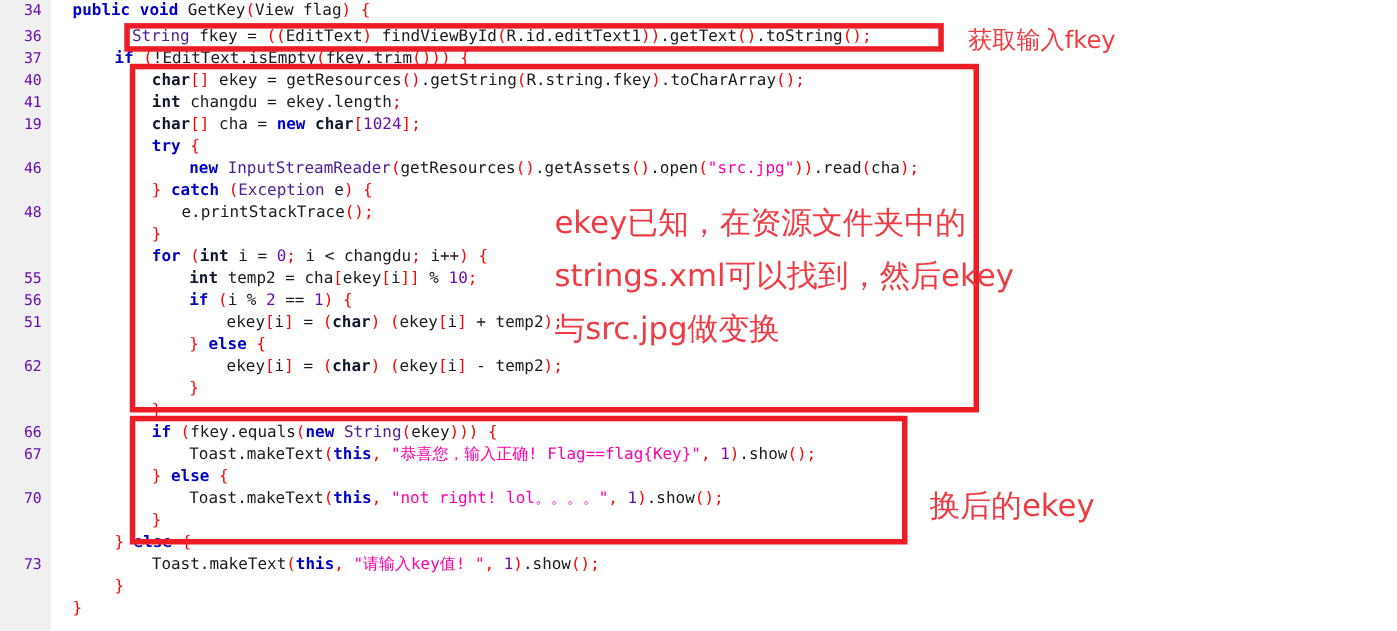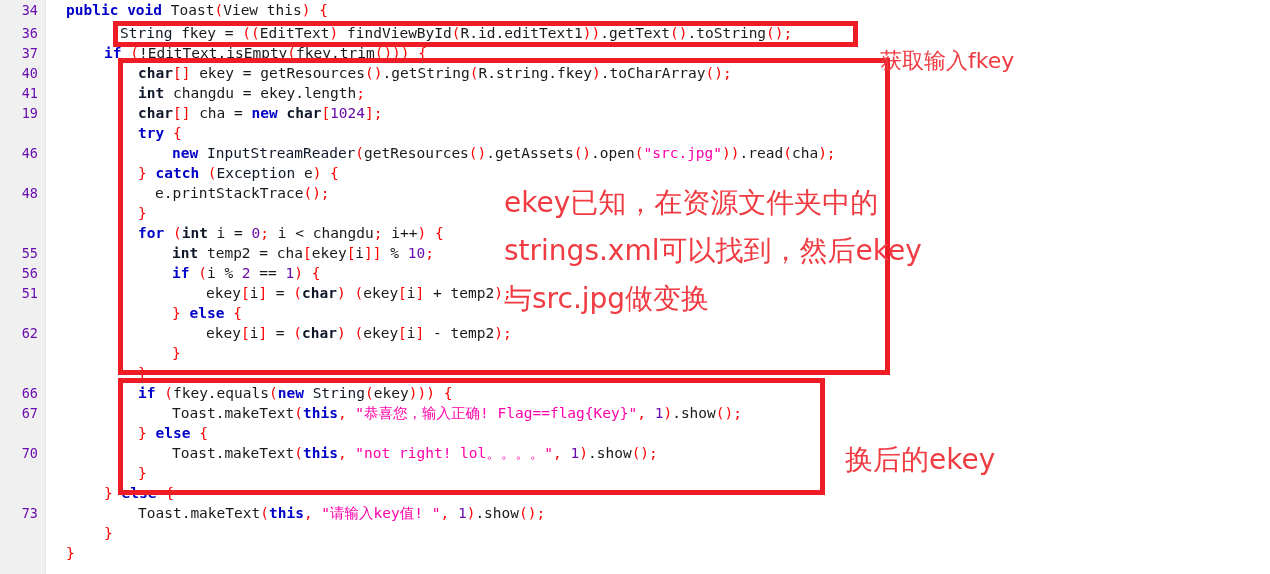--- a/index.html
+++ b/index.html
@@ -62,21 +62,21 @@
     position: absolute;
     left: 60px; top: 0;
     white-space: pre;
     color: #1a1a1a;
   }
 
   
   .kw   { color: #0000c8; font-weight: bold; }   
   .typ  { color: #0f172a; font-weight: bold; }   
   .pun  { color: #ff0000; }                      
-  .cls  { color: #0f172a; }                      
+  .cls  { color: #4c1d95; }                      
   .str  { color: #ff00aa; }                      
   .num  { color: #6a0dad; }                      
   .pl   { color: #1a1a1a; }
 
   
   .redbox {
     position: absolute;
     border: 5px solid #ee1c25;
     background: transparent;
   }
@@ -98,21 +98,21 @@
 
 <div id="editor">
 
   <div id="gutter"></div>
   <div id="gutter-edge"></div>
 
   <div id="code">
 
     <div class="line" style="top:0px">
       <span class="lineno">34</span>
-      <span class="ltext" style="left:66px"><span class="kw">public</span> <span class="kw">void</span> <span class="pl">Toast</span><span class="pun">(</span><span class="pl">View this</span><span class="pun">)</span> <span class="pun">{</span></span>
+      <span class="ltext" style="left:66px"><span class="kw">public</span> <span class="kw">void</span> <span class="pl">GetKey</span><span class="pun">(</span><span class="pl">View flag</span><span class="pun">)</span> <span class="pun">{</span></span>
     </div>
 
     <div class="line" style="top:23px">
       <span class="lineno">36</span>
       <span class="ltext" style="left:120px"><span class="cls">String</span> <span class="pl">fkey</span> <span class="pl">=</span> <span class="pun">((</span><span class="pl">EditText</span><span class="pun">)</span> <span class="pl">findViewById</span><span class="pun">(</span><span class="pl">R.id.editText1</span><span class="pun">))</span><span class="pl">.getText</span><span class="pun">()</span><span class="pl">.toString</span><span class="pun">();</span></span>
     </div>
 
     <div class="line" style="top:43px">
       <span class="lineno">37</span>
       <span class="ltext" style="left:104px"><span class="kw">if</span> <span class="pun">(</span><span class="pl">!EditText.isEmpty</span><span class="pun">(</span><span class="pl">fkey.trim</span><span class="pun">()))</span> <span class="pun">{</span></span>
@@ -143,21 +143,21 @@
       <span class="ltext" style="left:172px"><span class="kw">new</span> <span class="cls">InputStreamReader</span><span class="pun">(</span><span class="pl">getResources</span><span class="pun">()</span><span class="pl">.getAssets</span><span class="pun">()</span><span class="pl">.open</span><span class="pun">(</span><span class="str">"src.jpg"</span><span class="pun">))</span><span class="pl">.read</span><span class="pun">(</span><span class="pl">cha</span><span class="pun">);</span></span>
     </div>
 
     <div class="line" style="top:163px">
       <span class="lineno"></span>
       <span class="ltext" style="left:138px"><span class="pun">}</span> <span class="kw">catch</span> <span class="pun">(</span><span class="cls">Exception</span> <span class="pl">e</span><span class="pun">)</span> <span class="pun">{</span></span>
     </div>
 
     <div class="line" style="top:183px">
       <span class="lineno">48</span>
-      <span class="ltext" style="left:155px"><span class="pl">e.printStackTrace</span><span class="pun">();</span></span>
+      <span class="ltext" style="left:165px"><span class="pl">e.printStackTrace</span><span class="pun">();</span></span>
     </div>
 
     <div class="line" style="top:203px">
       <span class="lineno"></span>
       <span class="ltext" style="left:138px"><span class="pun">}</span></span>
     </div>
 
     <div class="line" style="top:223px">
       <span class="lineno"></span>
       <span class="ltext" style="left:138px"><span class="kw">for</span> <span class="pun">(</span><span class="typ">int</span> <span class="pl">i =</span> <span class="num">0</span><span class="pun">;</span> <span class="pl">i &lt; changdu</span><span class="pun">;</span> <span class="pl">i++</span><span class="pun">)</span> <span class="pun">{</span></span>
@@ -244,21 +244,21 @@
     </div>
 
   </div>
 
   <div class="redbox" style="left:113px; top:21px; width:745px; height:26px;"></div>
 
   <div class="redbox" style="left:118px; top:58px; width:772px; height:317px;"></div>
 
   <div class="redbox" style="left:118px; top:378px; width:707px; height:117px;"></div>
 
-  <div class="note" style="left:880px; top:20px;margin-top:23px;">获取输入fkey</div>
+  <div class="note" style="left:880px; top:20px;">获取输入fkey</div>
 
   <div class="note big" style="left:504px; top:185px;">ekey已知，在资源文件夹中的</div>
   <div class="note big" style="left:504px; top:233px;">strings.xml可以找到，然后ekey</div>
   <div class="note big" style="left:504px; top:281px;">与src.jpg做变换</div>
 
   <div class="note big" style="left:845px; top:442px;">换后的ekey</div>
 
 </div>
 
 </body></html>

